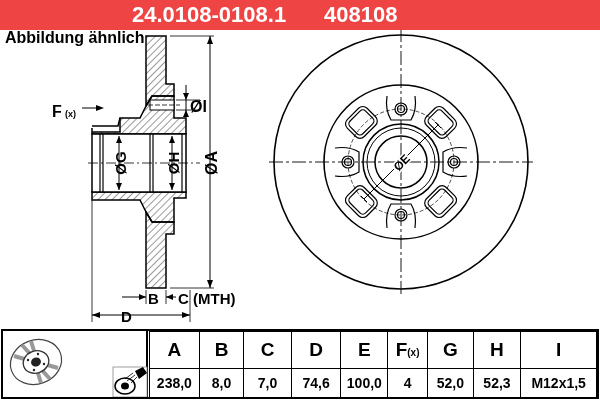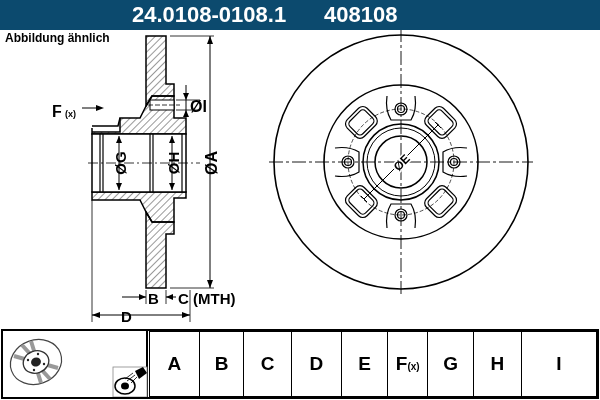--- a/index.html
+++ b/index.html
@@ -1,22 +1,22 @@
 <!DOCTYPE html>
 <html><head>
 <meta charset="utf-8">
 <style>
   * { margin:0; padding:0; box-sizing:border-box; }
   html, body { width:600px; height:400px; background:#fff; overflow:hidden; }
   body { position:relative; font-family:"Liberation Sans", sans-serif; color:#000; }
-  .header { position:absolute; left:0; top:0; width:600px; height:30px; background:#0c4a6e; color:#fff;
+  .header { position:absolute; left:0; top:0; width:600px; height:30px; background:#ef4444; color:#fff;
             font-weight:bold; font-size:22px; line-height:30px; }
   .header .pn { position:absolute; left:132px; top:0; }
   .header .ref { position:absolute; left:324px; top:0; }
-  .note { position:absolute; left:5px; top:32px; font-size:12px; font-weight:bold; line-height:12px; }
+  .note { position:absolute; left:5px; top:32px; font-size:16px; font-weight:bold; line-height:12px; }
   svg.drawing { position:absolute; left:0; top:30px; }
   .table-wrap { position:absolute; left:1px; top:329px; width:598px; height:70px; border:2px solid #000; }
   .thumb { position:absolute; left:0; top:0; width:145px; height:66px; border-right:2px solid #000; }
   table.dims { position:absolute; left:146px; top:0; border-collapse:collapse; height:66px; }
   table.dims td { border:1.5px solid #000; text-align:center; font-weight:bold; padding:0; }
   table.dims tr.h td { height:37px; font-size:19px; }
   table.dims tr.v td { height:29px; font-size:14px; }
   .fx-small { font-size:10px; }
 </style>
 </head>
@@ -200,15 +200,26 @@
       <td style="width:50px">A</td>
       <td style="width:45px">B</td>
       <td style="width:48px">C</td>
       <td style="width:50px">D</td>
       <td style="width:47px">E</td>
       <td style="width:40px"><span>F</span><span class="fx-small">(x)</span></td>
       <td style="width:46px">G</td>
       <td style="width:48px">H</td>
       <td style="width:76px">I</td>
     </tr>
+    <tr class="v">
+      <td>238,0</td>
+      <td>8,0</td>
+      <td>7,0</td>
+      <td>74,6</td>
+      <td>100,0</td>
+      <td>4</td>
+      <td>52,0</td>
+      <td>52,3</td>
+      <td>M12x1,5</td>
+    </tr>
   </tbody>
     </table>
 </div>
 
 </body></html>

